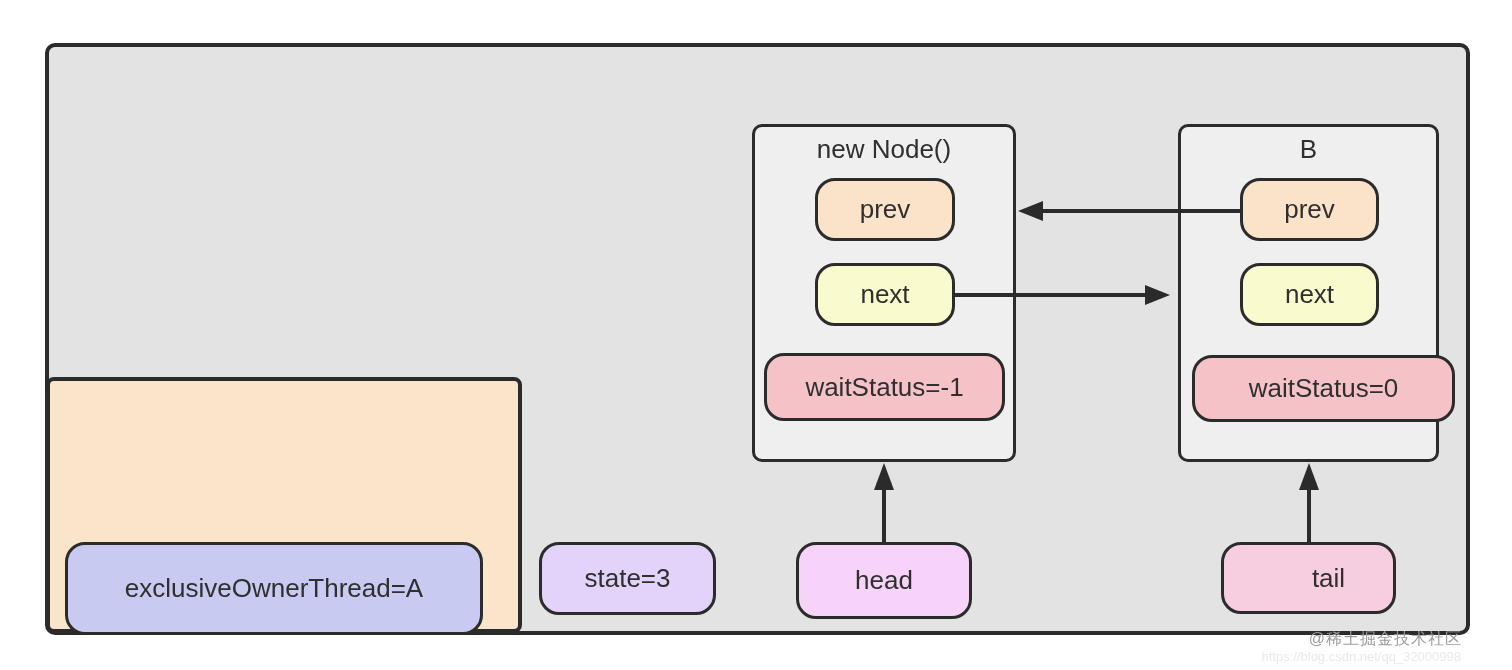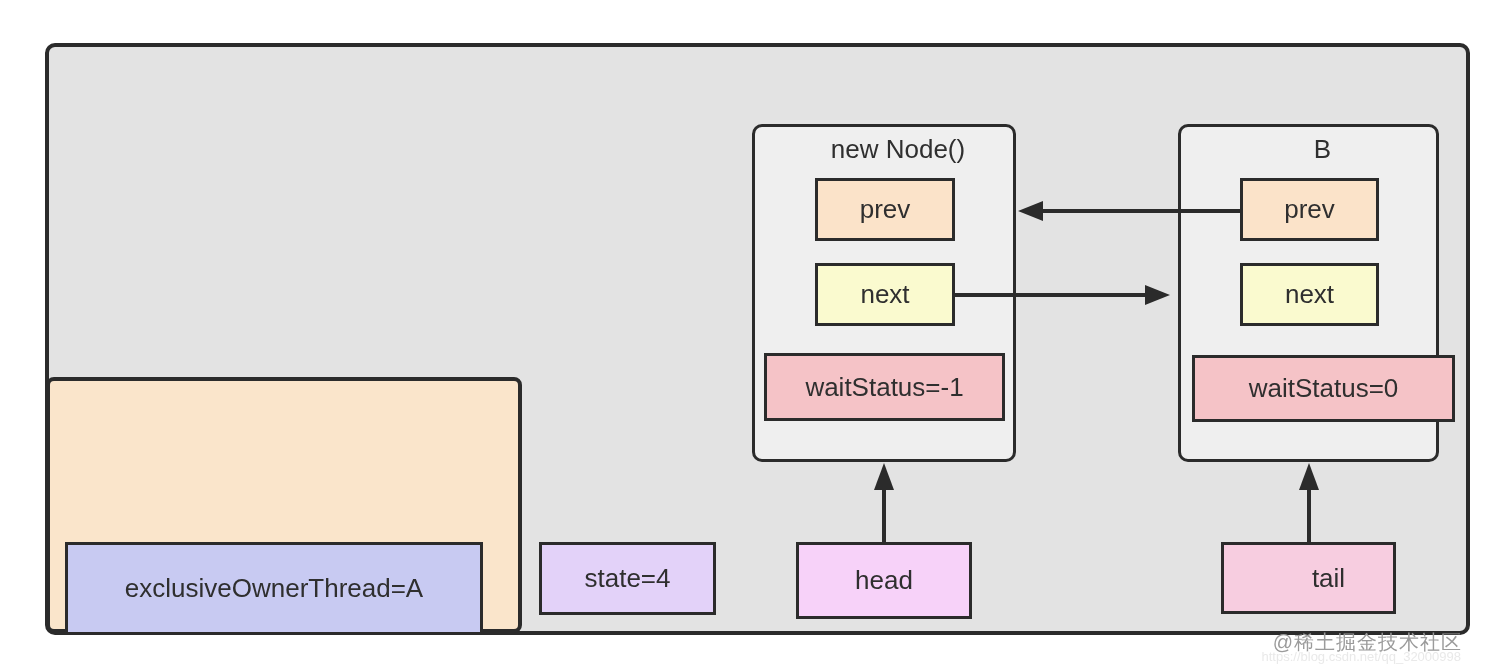--- a/index.html
+++ b/index.html
@@ -24,42 +24,42 @@
     left:46px; top:377px; width:476px; height:256px;
     background:var(--owner_panel_fill); border:4px solid var(--stroke); border-radius:8px;
   }
   .node{
     background:var(--node_fill); border:3px solid var(--stroke); border-radius:10px;
   }
   .node-new{left:752px; top:124px; width:264px; height:338px;}
   .node-b{left:1178px; top:124px; width:261px; height:338px;}
   .node-title{
     position:absolute; left:0; top:7px; width:100%; text-align:center;
-    font-size:26px; color:var(--text);padding-left:14px;
+    font-size:26px; color:var(--text);
   }
   .fbox{
     display:flex; align-items:center; justify-content:center;
-    border:3px solid var(--stroke); border-radius:0;
+    border:3px solid var(--stroke); border-radius:20px;
     font-size:26px; color:var(--text); white-space:nowrap;
   }
   .nn-prev{left:815px; top:178px; width:140px; height:63px; background:var(--prev_fill);}
   .nn-next{left:815px; top:263px; width:140px; height:63px; background:var(--next_fill);}
   .nn-wait{left:764px; top:353px; width:241px; height:68px; background:var(--wait_fill);}
   .b-prev{left:1240px; top:178px; width:139px; height:63px; background:var(--prev_fill);}
   .b-next{left:1240px; top:263px; width:139px; height:63px; background:var(--next_fill);}
   .b-wait{left:1192px; top:355px; width:263px; height:67px; background:var(--wait_fill);}
   .owner-box{left:65px; top:542px; width:418px; height:93px; background:var(--owner_fill);}
   .state-box{left:539px; top:542px; width:177px; height:73px; background:var(--state_fill);}
   .head-box{left:796px; top:542px; width:176px; height:77px; background:var(--head_fill);}
   .tail-box{left:1221px; top:542px; width:175px; height:72px; background:var(--tail_fill);padding-left:40px;}
   .arrows{left:0; top:0; width:1512px; height:670px; pointer-events:none;}
   .arrows line{stroke:var(--stroke); stroke-width:4;}
   .arrows polygon{fill:var(--stroke);}
   .wm-main{
-    right:50px; top:629px; font-size:20px; color:var(--watermark);
+    right:50px; top:629px; font-size:16px; color:var(--watermark);
     letter-spacing:1px; z-index:5;
   }
   .wm-url{
     right:51px; top:649px; font-size:13px; color:var(--watermark_url); z-index:5;
   }
 </style>
 </head>
 <body>
 
 <div class="canvas">
@@ -76,21 +76,21 @@
   <div class="abs fbox nn-wait">waitStatus=-1</div>
 
   <div class="abs node node-b">
     <div class="node-title">B</div>
   </div>
   <div class="abs fbox b-prev">prev</div>
   <div class="abs fbox b-next">next</div>
   <div class="abs fbox b-wait">waitStatus=0</div>
 
   <div class="abs fbox owner-box">exclusiveOwnerThread=A</div>
-  <div class="abs fbox state-box">state=4</div>
+  <div class="abs fbox state-box">state=3</div>
   <div class="abs fbox head-box">head</div>
   <div class="abs fbox tail-box">tail</div>
 
   <svg class="abs arrows" viewBox="0 0 1512 670" xmlns="http://www.w3.org/2000/svg">
     <g>
       <line x1="1240" y1="211" x2="1040" y2="211"></line>
       <polygon points="1018,211 1043,201 1043,221"></polygon>
     </g>
     <g>
       <line x1="955" y1="295" x2="1147" y2="295"></line>

